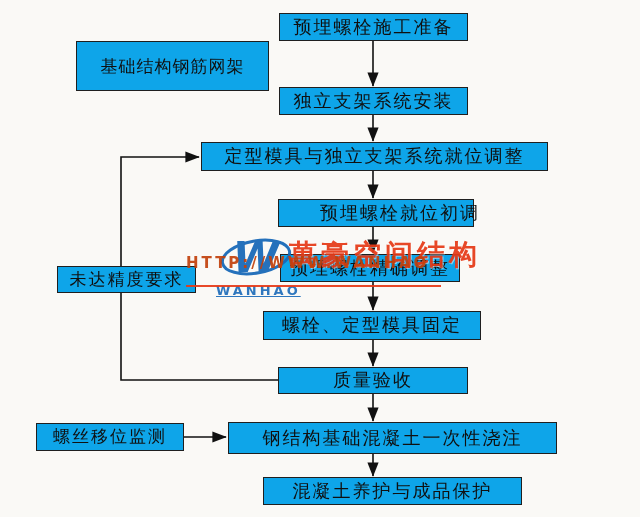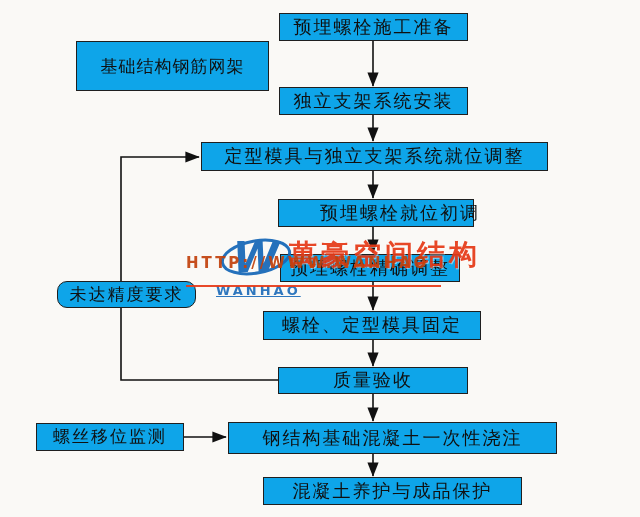--- a/index.html
+++ b/index.html
@@ -126,21 +126,21 @@
   <div class="node" style="left:201px; top:142px; width:347px; height:29px;">定型模具与独立支架系统就位调整</div>
 
   <div class="node" style="left:278px; top:199px; width:196px; height:28px;padding-left:48px;">预埋螺栓就位初调</div>
 
   <div class="node" style="left:280px; top:254px; width:180px; height:28px;">预埋螺栓精确调整</div>
 
   <div class="node" style="left:263px; top:311px; width:218px; height:29px;">螺栓、定型模具固定</div>
 
   <div class="node" style="left:278px; top:367px; width:190px; height:27px;">质量验收</div>
 
-  <div class="node" style="left:57px; top:281px; width:139px; height:27px; font-size:17px;border-radius:10px;">未达精度要求</div>
+  <div class="node" style="left:57px; top:266px; width:139px; height:27px; font-size:17px;">未达精度要求</div>
 
   <div class="node" style="left:36px; top:423px; width:148px; height:28px; font-size:17px;">螺丝移位监测</div>
 
   <div class="node" style="left:228px; top:422px; width:329px; height:32px;">钢结构基础混凝土一次性浇注</div>
 
   <div class="node" style="left:263px; top:477px; width:259px; height:28px;">混凝土养护与成品保护</div>
 
   <svg class="wm-logo" viewBox="0 0 72 66">
     <ellipse cx="36" cy="31" rx="34" ry="16" fill="none" stroke="#1a6ab8" stroke-width="3" transform="rotate(-10 36 31)"></ellipse>
     <text x="36" y="46" font-size="42" font-weight="bold" font-style="italic" fill="#1a6ab8" text-anchor="middle">W</text>

